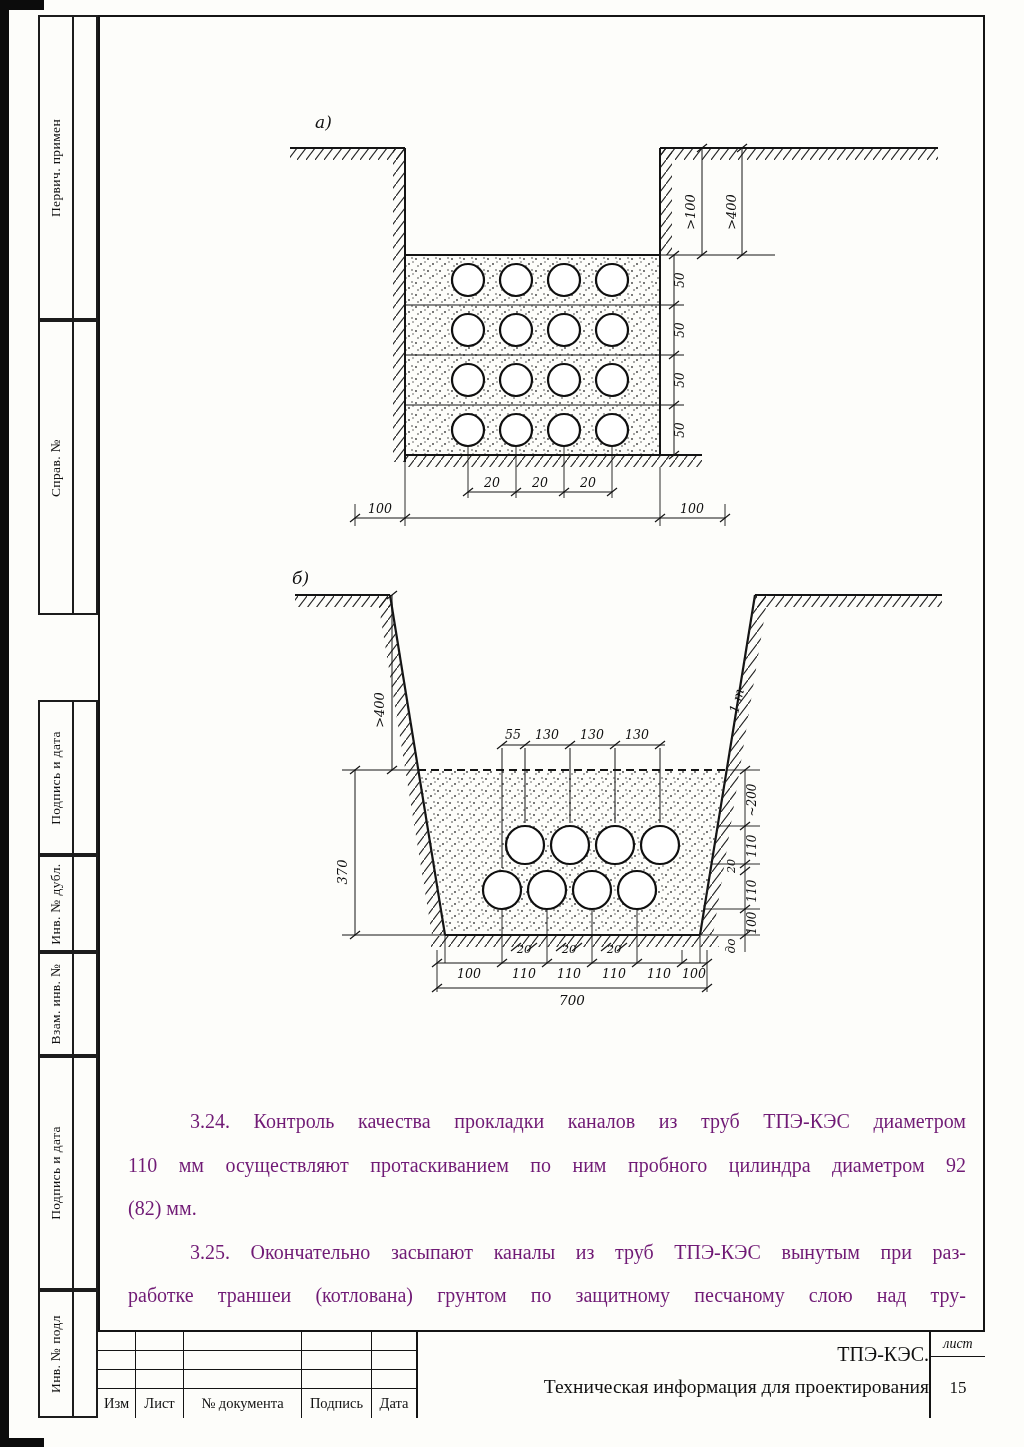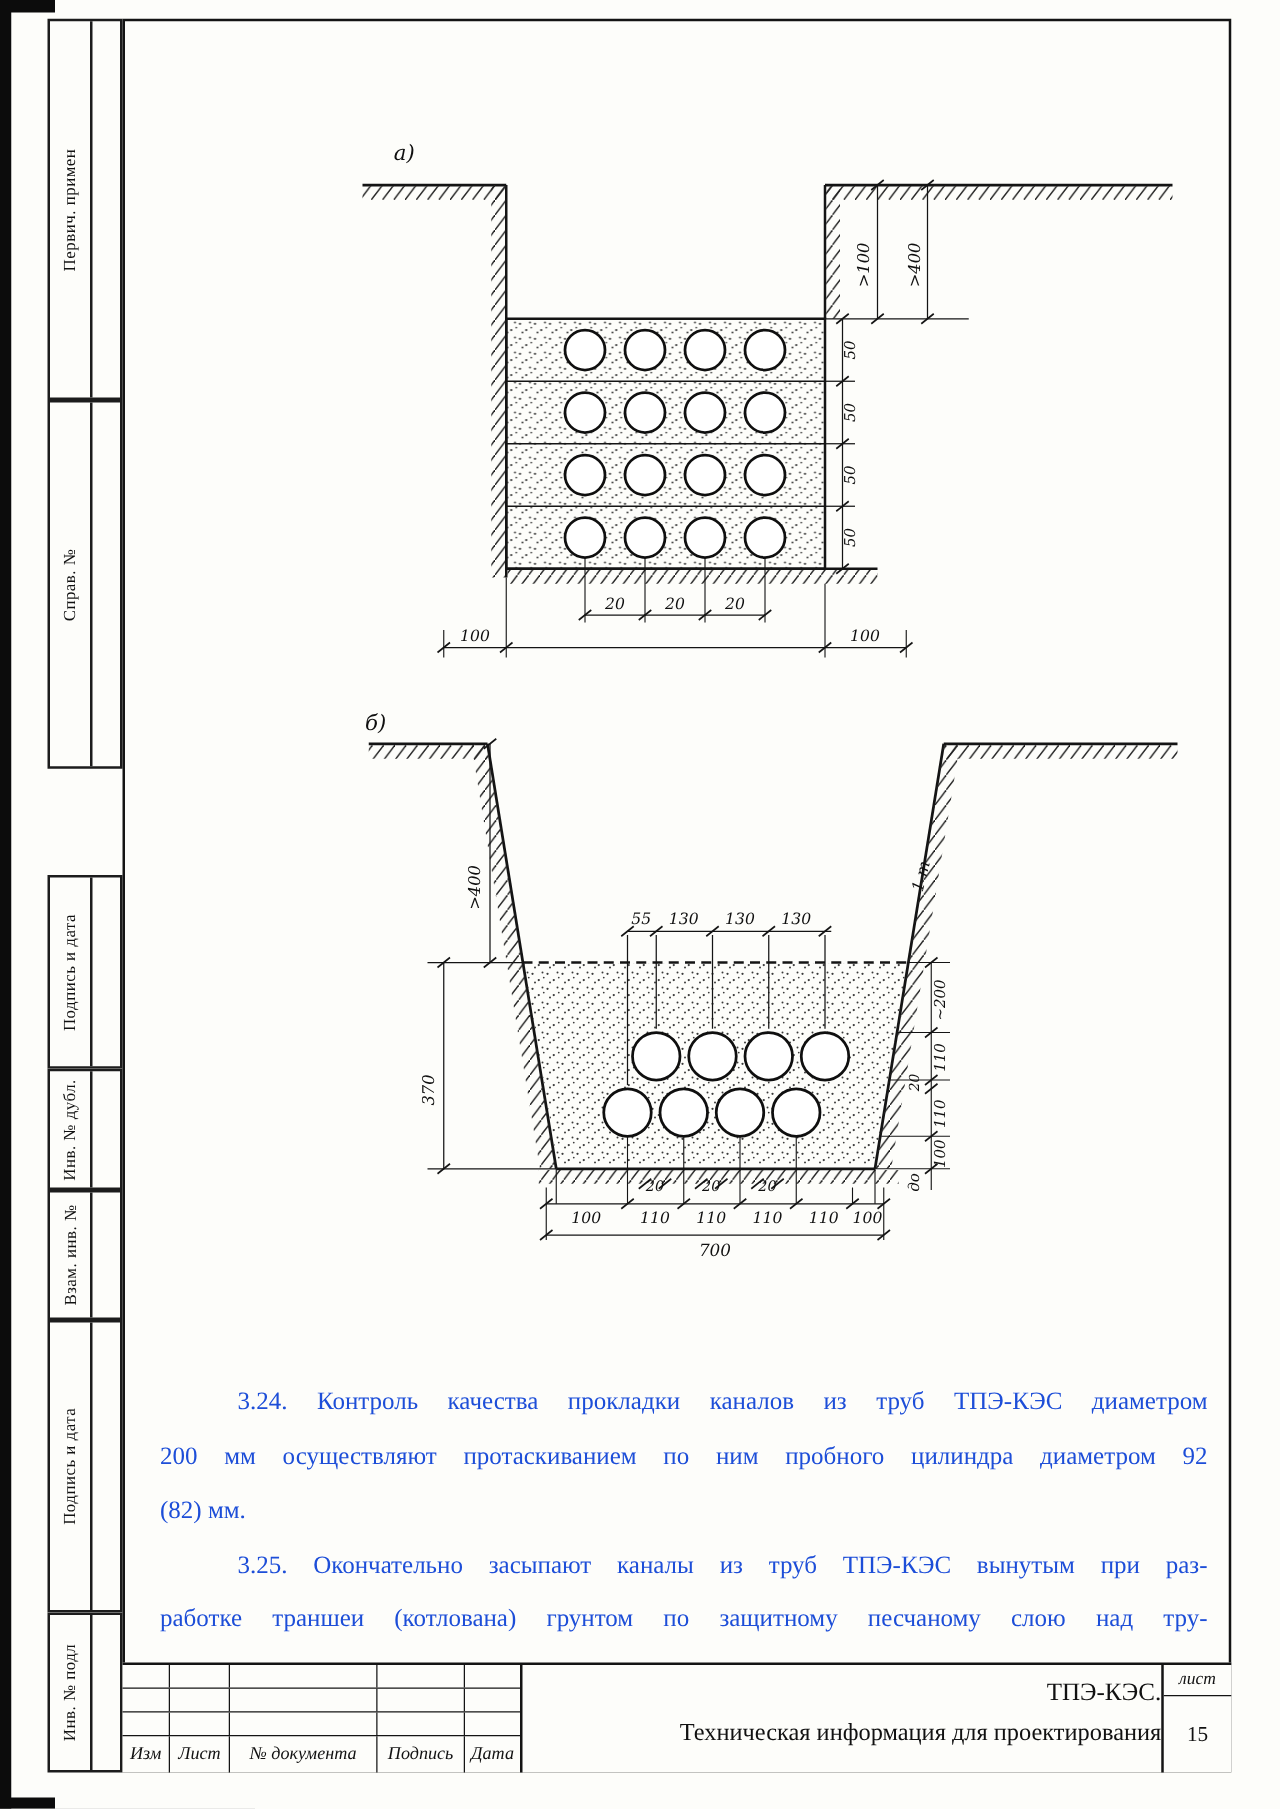--- a/index.html
+++ b/index.html
@@ -6,31 +6,31 @@
   body{background:#9a9a9a}
   .page{position:relative;width:1024px;height:1447px;background:#fdfdfa;font-family:"Liberation Serif",serif;color:#111;overflow:hidden;margin:0 auto}
   .abs{position:absolute}
   .edge{position:absolute;background:#0c0c0c}
   .sb-box{position:absolute;left:38px;width:60px;border:2px solid #1c1c1c;display:flex;background:#fdfdfa}
   .sb-text{width:34px;border-right:2px solid #1c1c1c;display:flex;align-items:center;justify-content:center;overflow:visible}
   .sb-text span{transform:rotate(-90deg);white-space:nowrap;font-size:13.5px;letter-spacing:.4px}
   .sb-rest{flex:1}
   .frame{position:absolute;left:98px;top:15px;width:887px;height:1403px;border:2.5px solid #141414}
   .caption{position:absolute;left:98px;top:1031px;width:887px;text-align:center;font-size:17.5px;line-height:26px}
-  .bodytext{position:absolute;left:128px;top:1100px;width:838px;font-size:20px;line-height:43.5px;color:#1d4ed8}
+  .bodytext{position:absolute;left:128px;top:1100px;width:838px;font-size:20px;line-height:43.5px;color:#701a75}
   .jline{text-align:justify;text-align-last:justify}
   .indent{padding-left:62px}
   .tb{position:absolute;left:98px;top:1330px;width:887px;height:88px;display:flex;border-top:2.5px solid #141414;background:#fdfdfa}
   .tb-left{width:320px;display:flex;flex-direction:column;border-right:2px solid #141414}
   .tb-row{display:flex;border-bottom:1.5px solid #141414;height:19px}
   .tb-row.lab{flex:1;border-bottom:none;align-items:stretch}
   .tb-cell{border-right:1.5px solid #141414;height:100%}
   .tb-cell:last-child{border-right:none}
   .w1{width:38px}.w2{width:48px}.w3{width:118px}.w4{width:70px}.w5{width:42px;flex:1}
-  .lab .tb-cell{font-style:italic;font-size:14.5px;display:flex;align-items:center;justify-content:center}
+  .lab .tb-cell{font-size:14.5px;display:flex;align-items:center;justify-content:center}
   .tb-center{flex:1;text-align:right;padding-top:7px}
   .tb-title1{font-size:20px;line-height:30px}
   .tb-title2{font-size:19.5px;line-height:36px}
   .tb-right{width:56px;border-left:2px solid #141414;display:flex;flex-direction:column}
   .tb-sheet-label{height:25px;border-bottom:1.5px solid #141414;font-style:italic;font-size:14px;display:flex;align-items:center;justify-content:center}
   .tb-sheet-num{flex:1;display:flex;align-items:center;justify-content:center;font-size:17px}
   svg text{font-family:"DejaVu Serif",serif;font-style:italic;fill:#101010}
 </style>
 </head>
 <body>
@@ -345,21 +345,21 @@
     <text x="414" y="418" text-anchor="middle" font-size="12.5">100</text>
 
     <use href="#tickB" x="157" y="428"></use>
       <use href="#tickB" x="427" y="428"></use>
     <text x="292" y="445" text-anchor="middle" font-size="13.5">700</text>
   </svg>
 
 
   <div class="bodytext">
     <div class="jline indent">3.24. Контроль качества прокладки каналов из труб ТПЭ-КЭС диаметром</div>
-    <div class="jline">200 мм осуществляют протаскиванием по ним пробного цилиндра диаметром 92</div>
+    <div class="jline">110 мм осуществляют протаскиванием по ним пробного цилиндра диаметром 92</div>
     <div>(82) мм.</div>
     <div class="jline indent">3.25. Окончательно засыпают каналы из труб ТПЭ-КЭС вынутым при раз-</div>
     <div class="jline">работке траншеи (котлована) грунтом по защитному песчаному слою над тру-</div>
   </div>
 
   <div class="tb">
     <div class="tb-left">
       <div class="tb-row">
         <div class="tb-cell w1"></div>
           <div class="tb-cell w2"></div>

